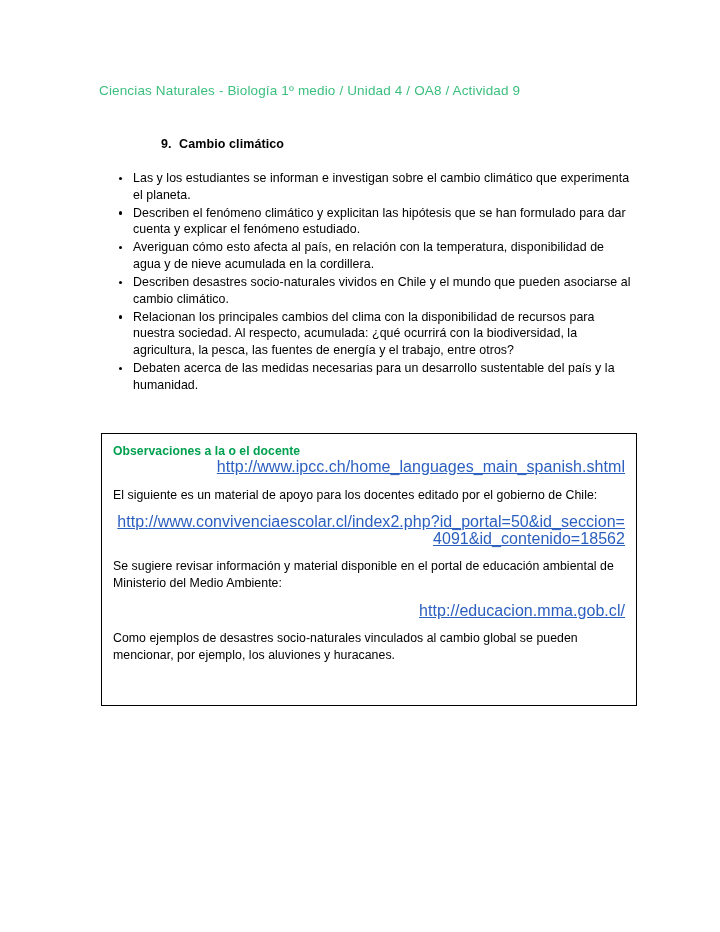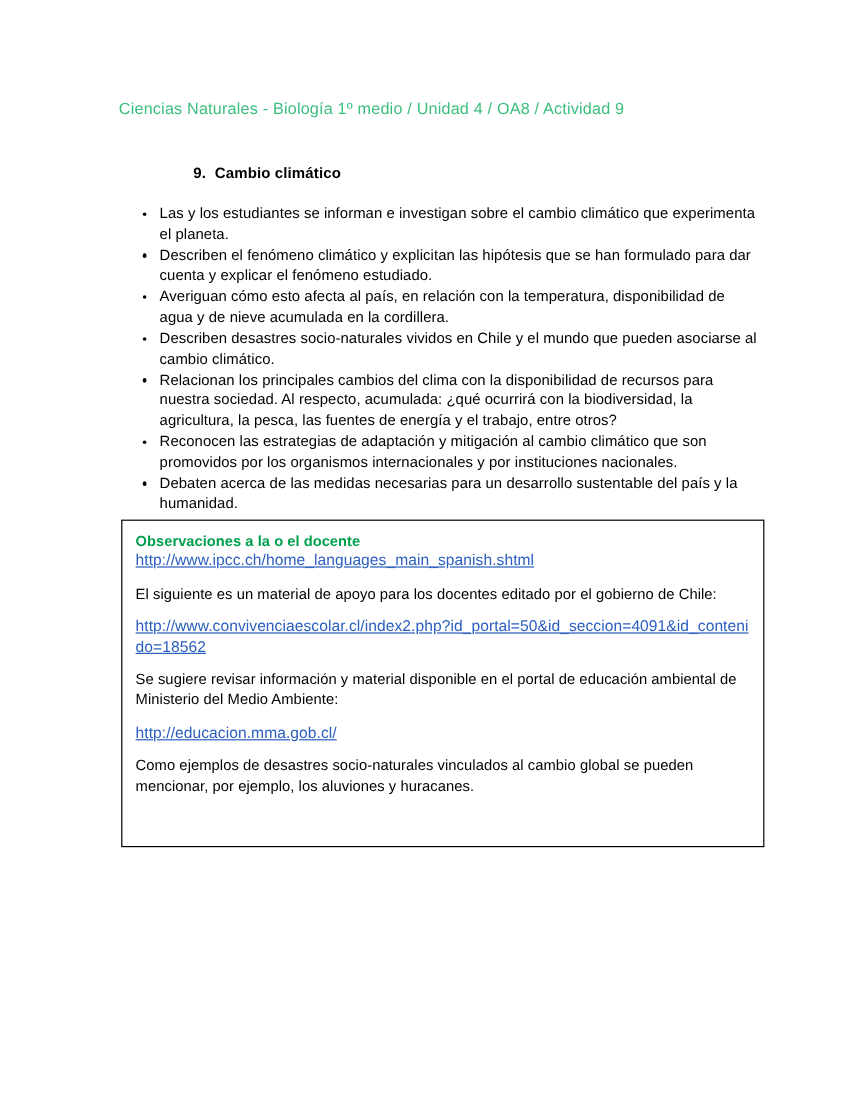--- a/index.html
+++ b/index.html
@@ -94,48 +94,48 @@
     letter-spacing: 0.05px;
   }
   .note-para {
     font-size: 12.3px;
     line-height: 16.6px;
     margin: 0 0 11px 0;
     letter-spacing: 0.05px;
   }
   .note-link {
     display: block;
-    font-size: 13px;
+    font-size: 16px;
     line-height: 16.6px;
     color: #2b5fbf;
     text-decoration: underline;
     margin: 0 0 11px 0;
     word-break: break-all;
     letter-spacing: 0.05px;
     cursor: pointer;
+    text-align: right;
   }
 </style>
 </head>
 <body>
 
 <div class="page">
 
   <div class="breadcrumb">Ciencias Naturales - Biología 1º medio / Unidad 4 / OA8 / Actividad 9</div>
 
   <div class="activity-heading">
     <span class="num">9.</span><span>Cambio climático</span>
   </div>
 
   <ul class="bullet-list">
     <li>Las y los estudiantes se informan e investigan sobre el cambio climático que experimenta el planeta.</li>
     <li>Describen el fenómeno climático y explicitan las hipótesis que se han formulado para dar cuenta y explicar el fenómeno estudiado.</li>
     <li>Averiguan cómo esto afecta al país, en relación con la temperatura, disponibilidad de agua y de nieve acumulada en la cordillera.</li>
     <li>Describen desastres socio-naturales vividos en Chile y el mundo que pueden asociarse al cambio climático.</li>
     <li>Relacionan los principales cambios del clima con la disponibilidad de recursos para nuestra sociedad. Al respecto, acumulada: ¿qué ocurrirá con la biodiversidad, la agricultura, la pesca, las fuentes de energía y el trabajo, entre otros?</li>
-    <li>Reconocen las estrategias de adaptación y mitigación al cambio climático que son promovidos por los organismos internacionales y por instituciones nacionales.</li>
     <li>Debaten acerca de las medidas necesarias para un desarrollo sustentable del país y la humanidad.</li>
   </ul>
 
   <div class="note-box">
     <div class="note-title">Observaciones a la o el docente</div>
 
 
     <a class="note-link">http://www.ipcc.ch/home_languages_main_spanish.shtml</a>
 
     <p class="note-para">El siguiente es un material de apoyo para los docentes editado por el gobierno de Chile:</p>

